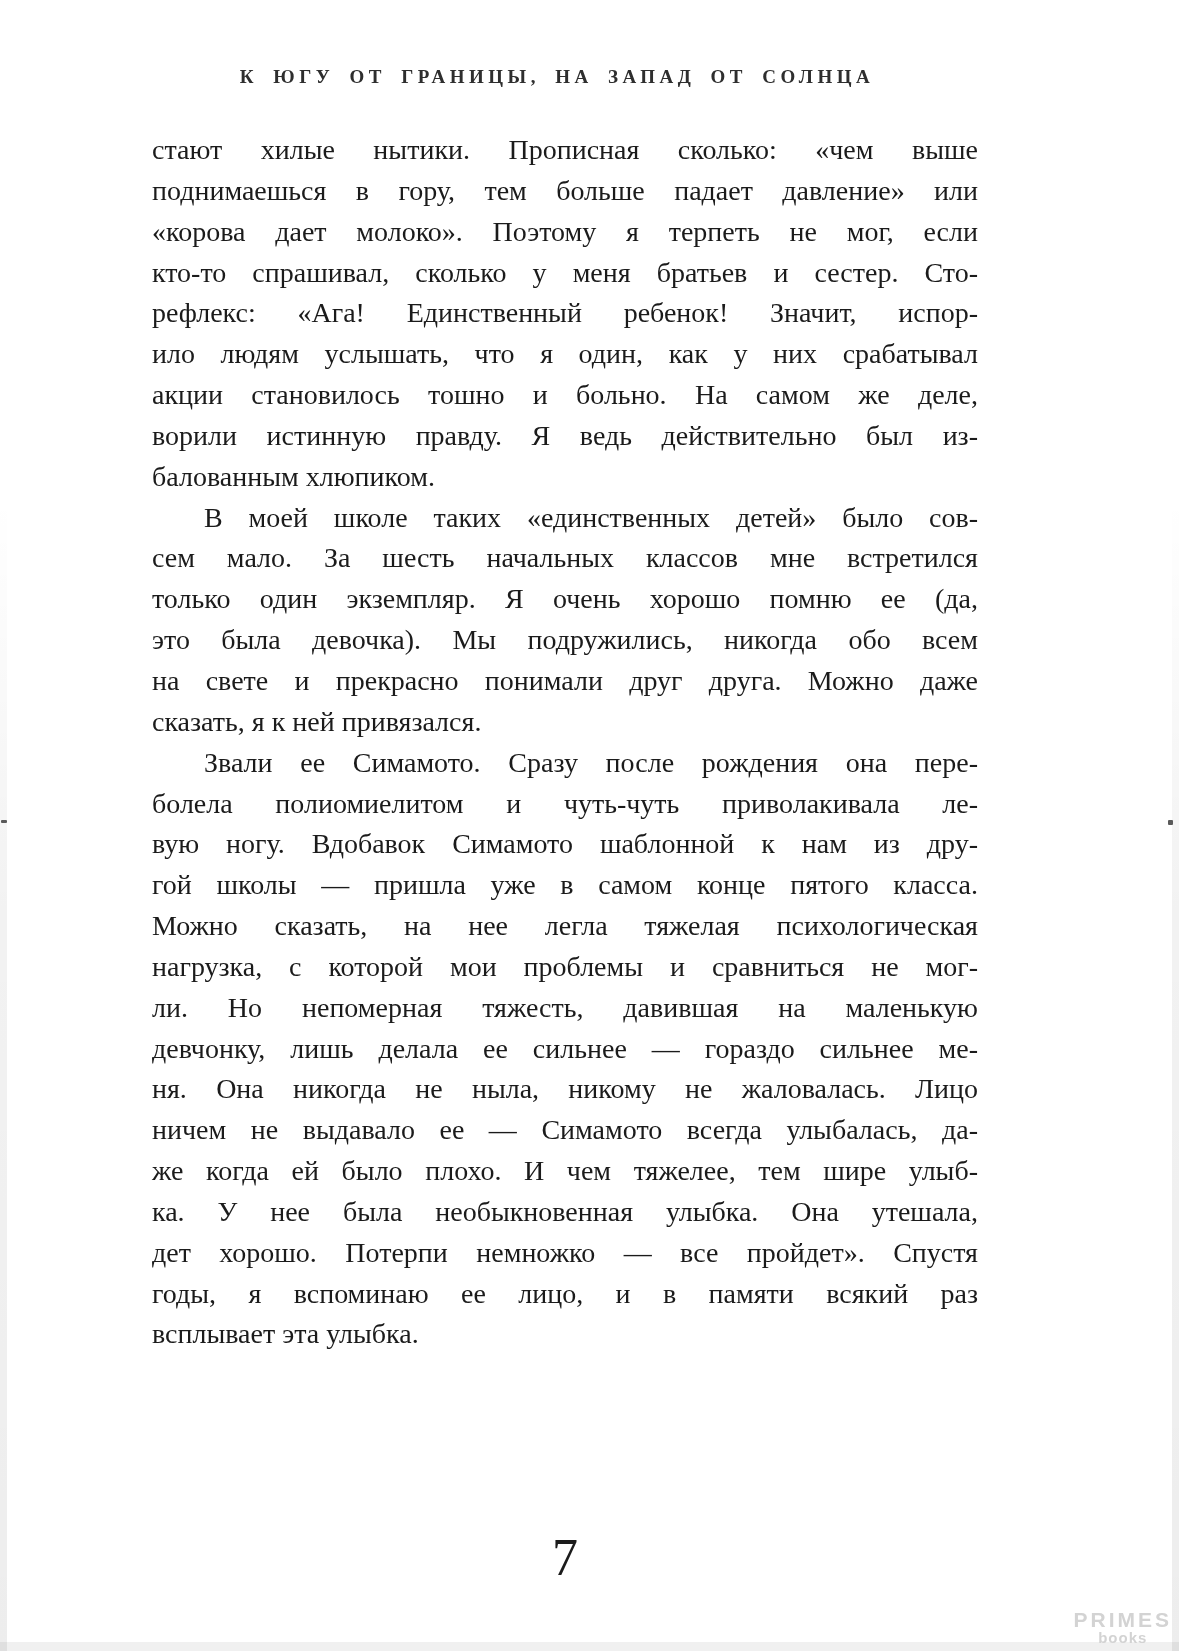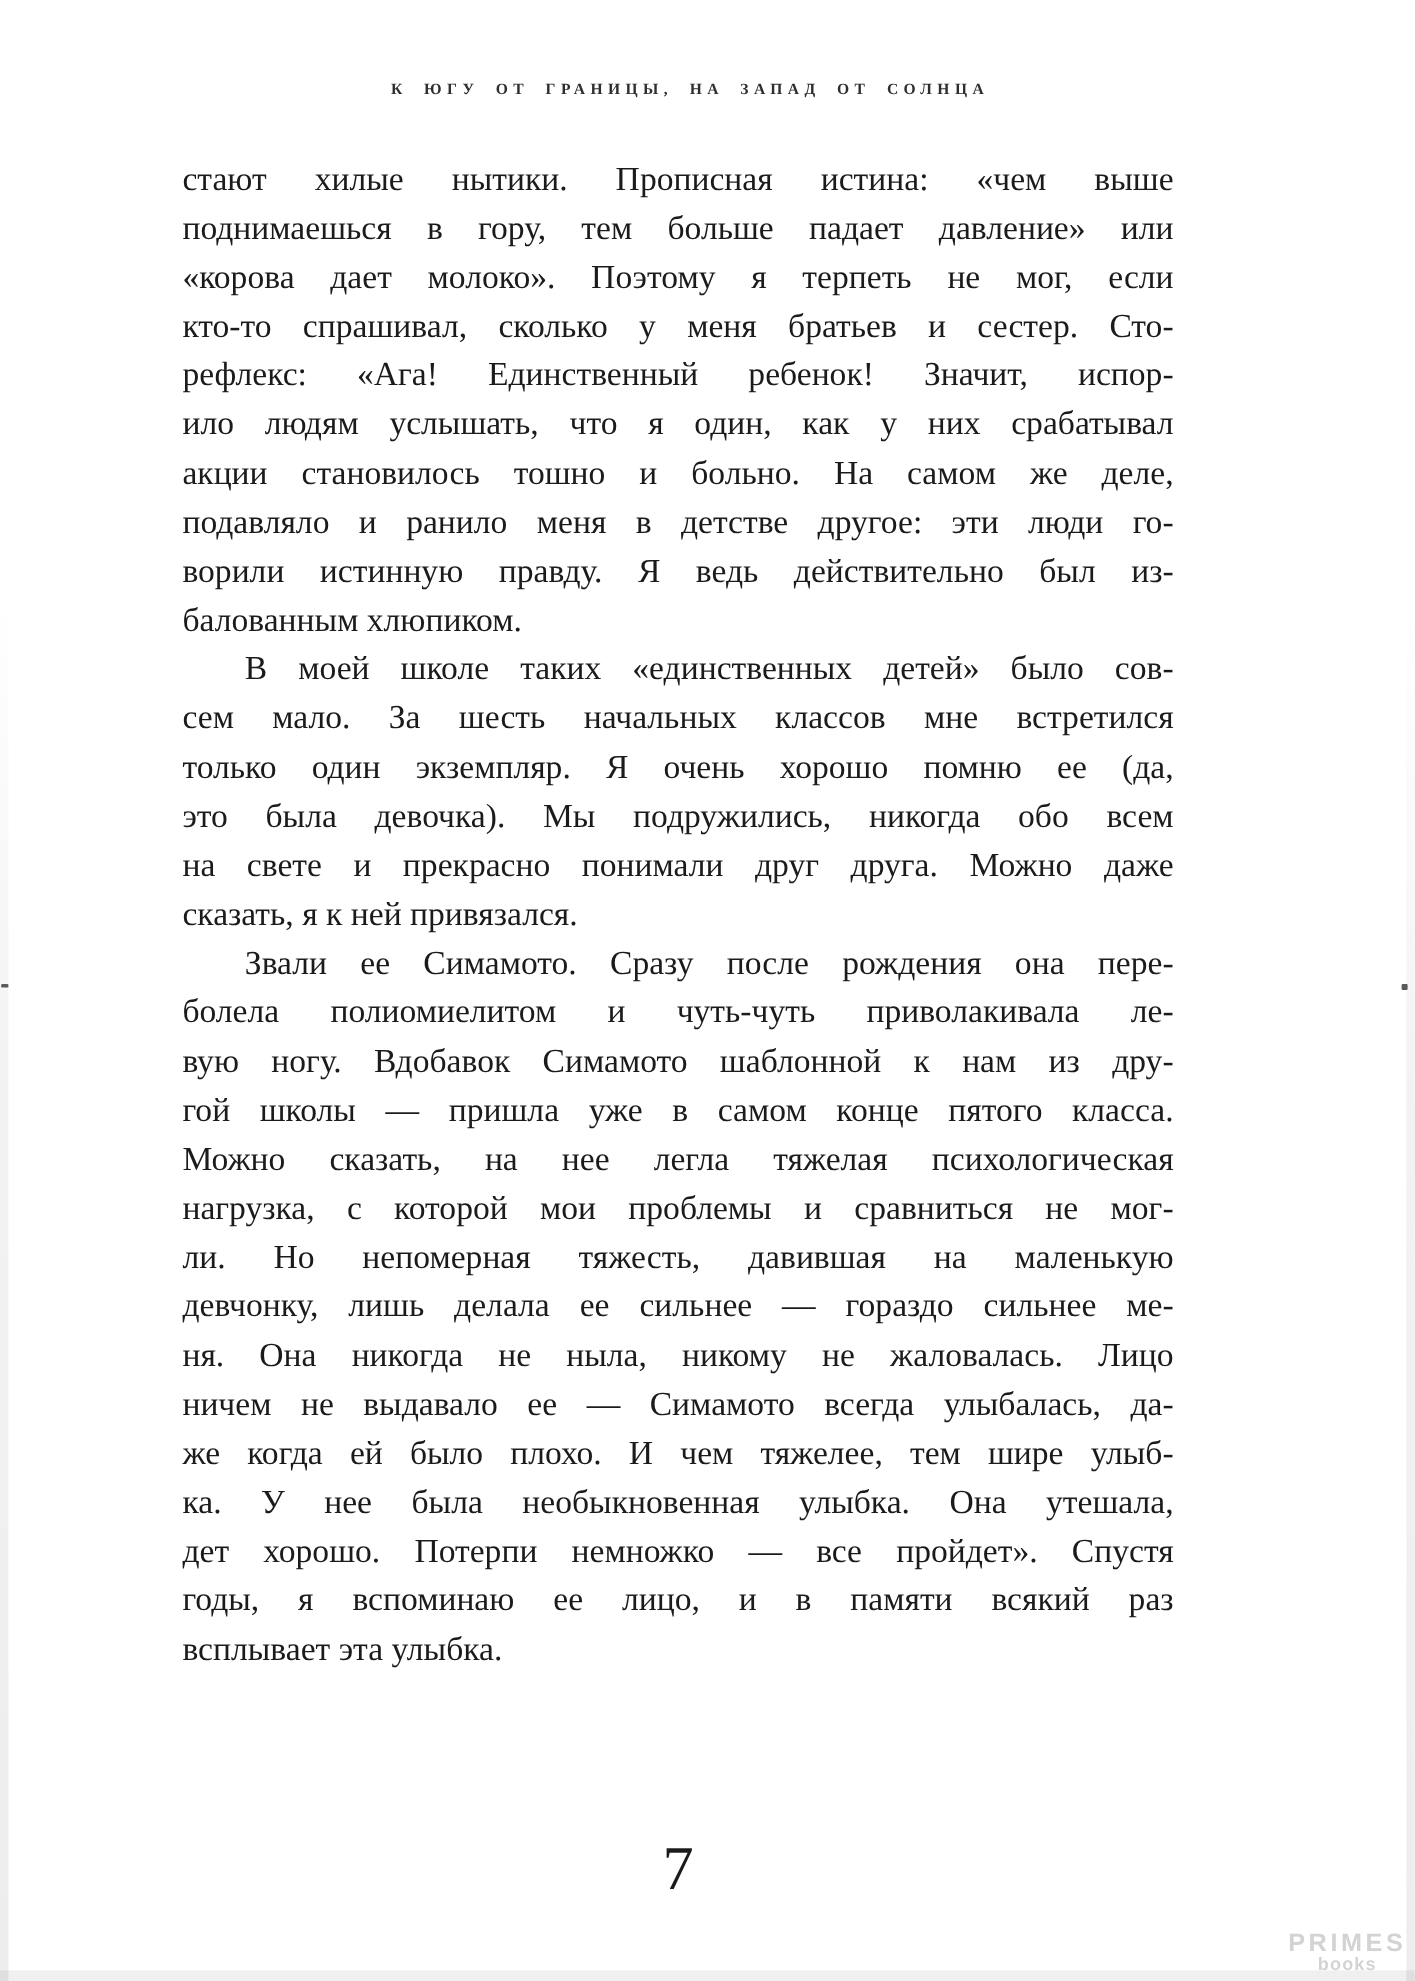--- a/index.html
+++ b/index.html
@@ -27,23 +27,23 @@
   .edge-right{
     position:absolute;right:0;top:0;width:7px;height:100%;
     background:linear-gradient(to bottom, rgba(0,0,0,0) 0%, rgba(0,0,0,0) 30%, rgba(0,0,0,0.05) 55%, rgba(0,0,0,0.07) 100%);
   }
   .edge-bottom{
     position:absolute;left:0;bottom:0;width:100%;height:9px;
     background:rgba(0,0,0,0.06);
   }
   .running-header{
     position:absolute;
-    left:162px;width:826px;top:66px;
+    left:144px;width:826px;top:66px;
     text-align:center;
-    font-size:13px;
+    font-size:19px;
     font-weight:600;
     letter-spacing:4.5px;
     word-spacing:6px;
     color:var(--header-color);
     white-space:nowrap;
   }
   .body-text{
     position:absolute;
     left:152px;top:130px;width:826px;
     font-size:28px;
@@ -104,28 +104,27 @@
 
 <div class="page">
 
   <div class="edge-left"></div>
   <div class="edge-right"></div>
   <div class="edge-bottom"></div>
 
   <div class="running-header">К ЮГУ ОТ ГРАНИЦЫ, НА ЗАПАД ОТ СОЛНЦА</div>
 
   <div class="body-text">
-      <div class="line">стают хилые нытики. Прописная истина: «чем выше</div>
+      <div class="line">стают хилые нытики. Прописная сколько: «чем выше</div>
       <div class="line">поднимаешься в гору, тем больше падает давление» или</div>
       <div class="line">«корова дает молоко». Поэтому я терпеть не мог, если</div>
       <div class="line">кто-то спрашивал, сколько у меня братьев и сестер. Сто-</div>
       <div class="line">рефлекс: «Ага! Единственный ребенок! Значит, испор-</div>
       <div class="line">ило людям услышать, что я один, как у них срабатывал</div>
       <div class="line">акции становилось тошно и больно. На самом же деле,</div>
-      <div class="line">подавляло и ранило меня в детстве другое: эти люди го-</div>
       <div class="line">ворили истинную правду. Я ведь действительно был из-</div>
       <div class="line end">балованным хлюпиком.</div>
       <div class="line indent">В моей школе таких «единственных детей» было сов-</div>
       <div class="line">сем мало. За шесть начальных классов мне встретился</div>
       <div class="line">только один экземпляр. Я очень хорошо помню ее (да,</div>
       <div class="line">это была девочка). Мы подружились, никогда обо всем</div>
       <div class="line">на свете и прекрасно понимали друг друга. Можно даже</div>
       <div class="line end">сказать, я к ней привязался.</div>
       <div class="line indent">Звали ее Симамото. Сразу после рождения она пере-</div>
       <div class="line">болела полиомиелитом и чуть-чуть приволакивала ле-</div>

